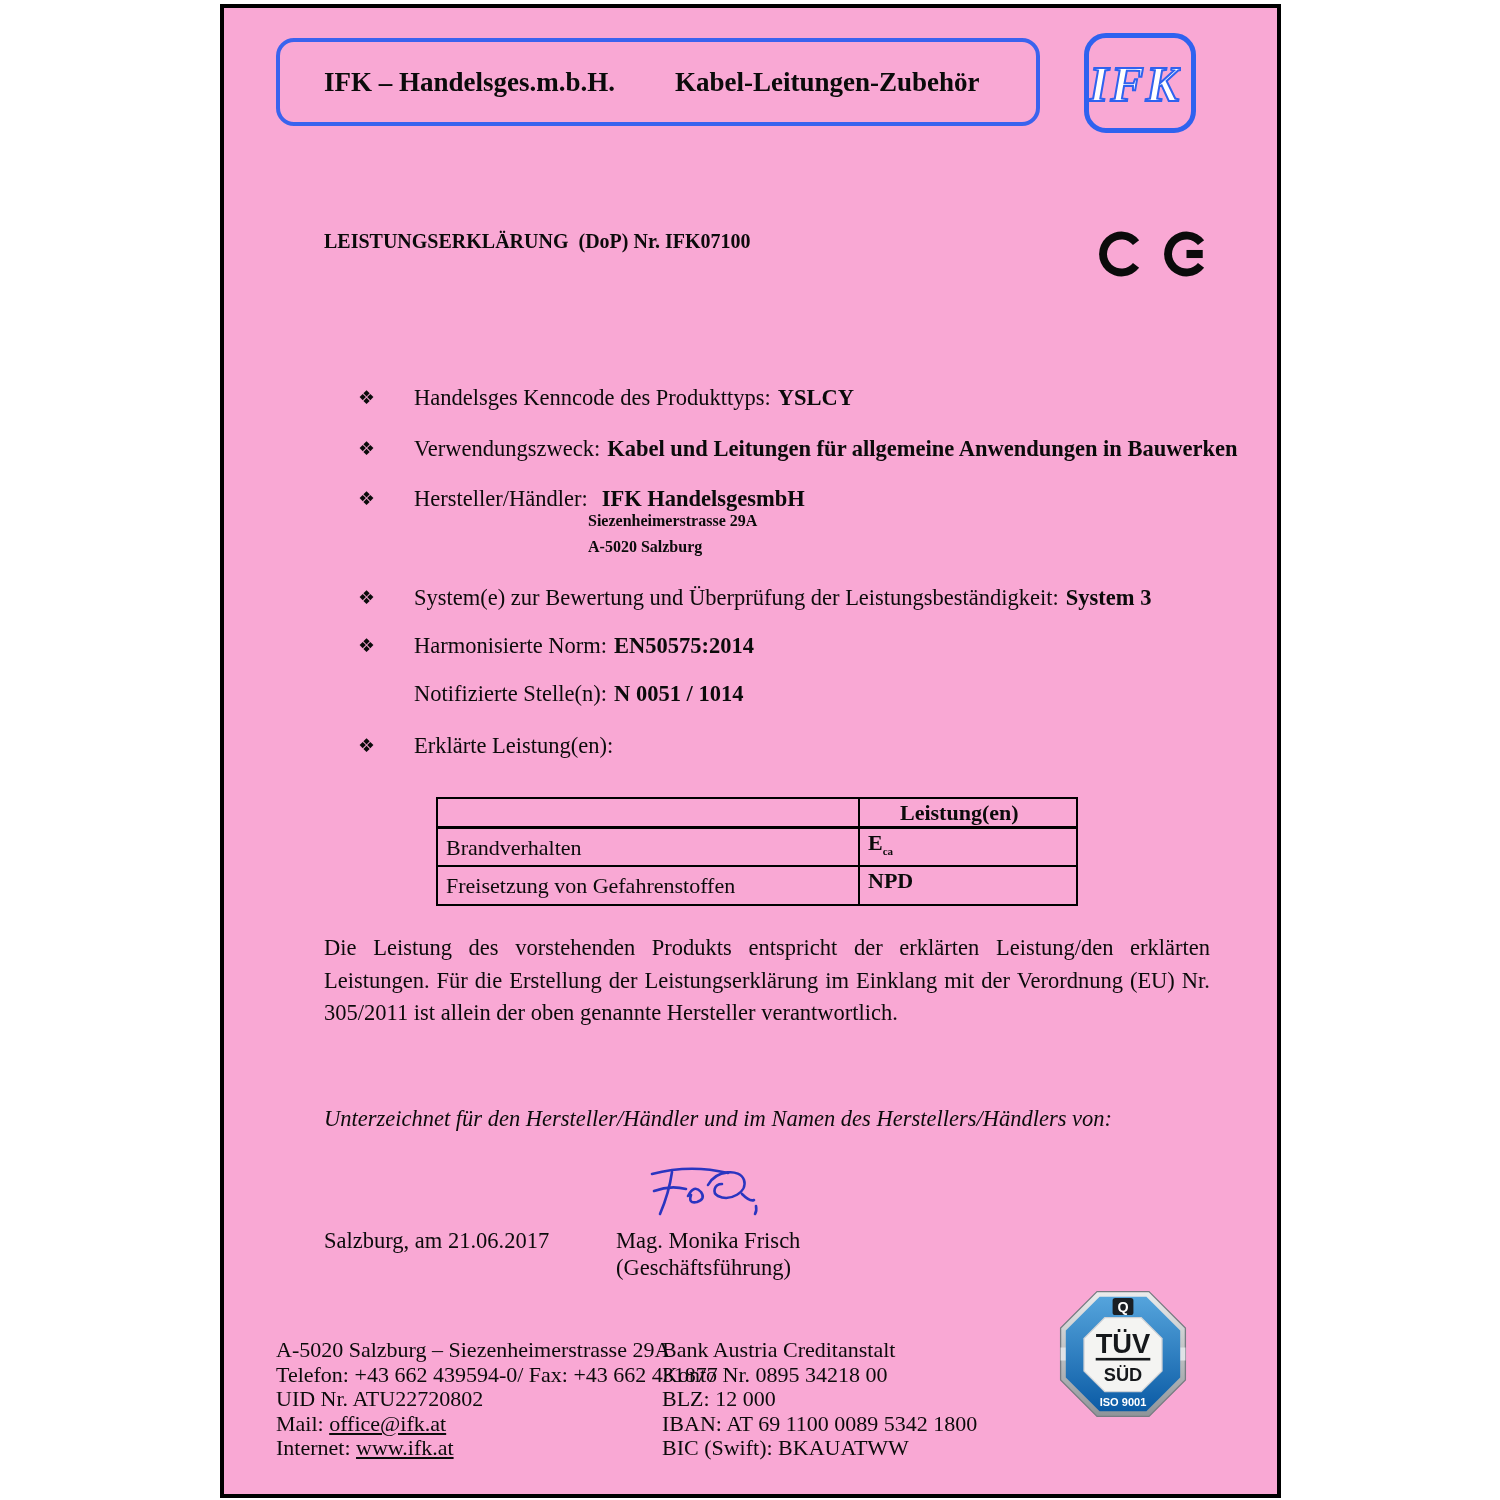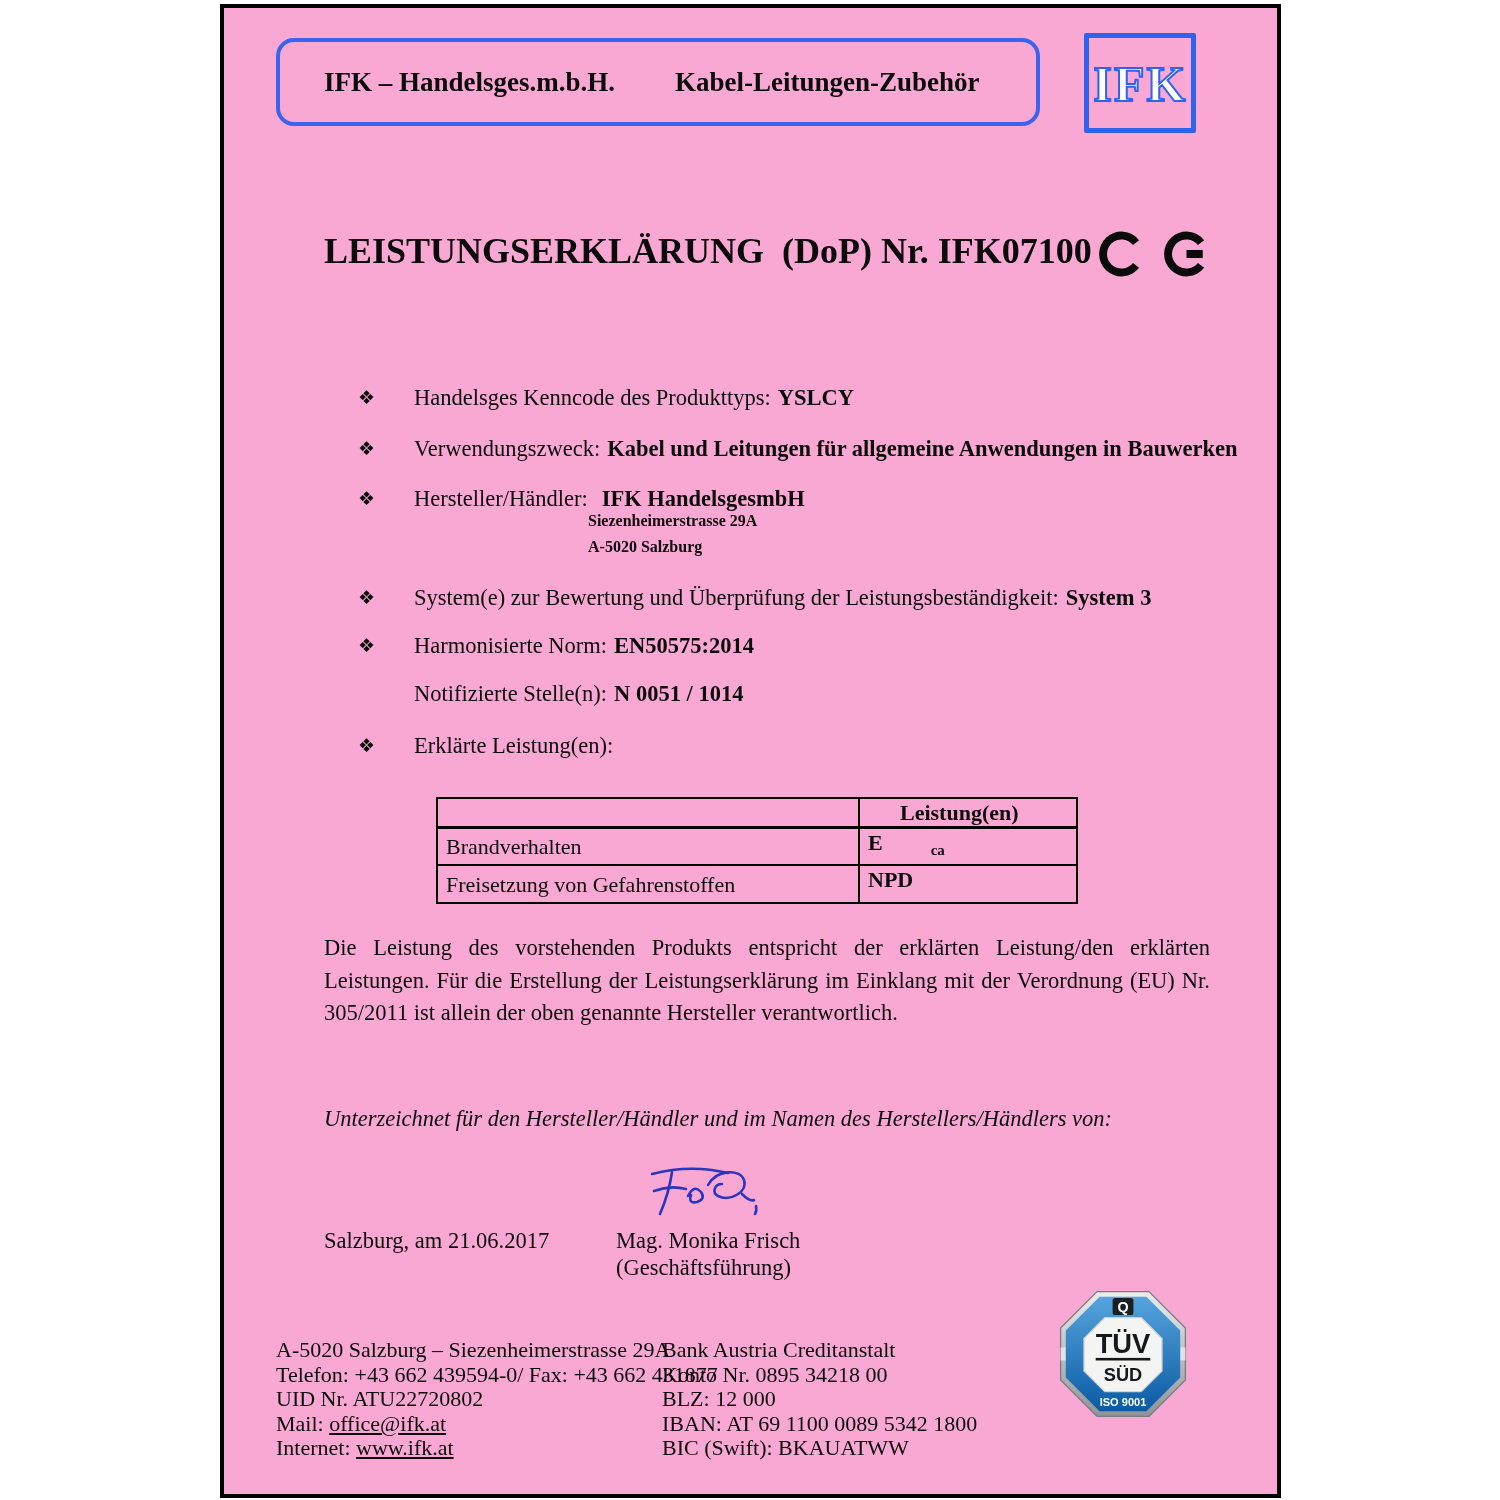--- a/index.html
+++ b/index.html
@@ -7,44 +7,44 @@
        font-family:"Liberation Serif",serif;color:#0b0b0b;}
   .doc{position:absolute;left:220px;top:4px;width:1053px;height:1486px;
        border:4px solid #000;background:#f9a8d4;}
   .abs{position:absolute;}
 
   
   .hdr-box{left:52px;top:30px;width:712px;height:80px;border:4px solid #3a63ee;
            border-radius:18px;display:flex;align-items:center;padding-left:44px;
            gap:60px;font-weight:bold;font-size:27px;white-space:nowrap;}
   .logo-box{left:860px;top:25px;width:102px;height:90px;border:5px solid #2f62ef;
-            border-radius:2px;display:flex;align-items:center;justify-content:center;}
+            border-radius:22px;display:flex;align-items:center;font-style:italic;}
 
   
-  .title{left:100px;top:222px;font-weight:bold;font-size:36px;white-space:pre;}
+  .title{left:100px;top:222px;font-weight:bold;font-size:20px;white-space:pre;}
   .ce{left:874px;top:204px;display:flex;gap:18px;}
 
   
   .brow{left:134px;font-size:22.5px;white-space:nowrap;}
   .bul{display:inline-block;width:56px;font-family:"DejaVu Sans",sans-serif;
        font-size:19px;vertical-align:1px;}
   .val{font-weight:bold;margin-left:7px;}
   .val-wide{font-weight:bold;margin-left:14px;}
   .addr{left:364px;font-size:16px;font-weight:bold;white-space:nowrap;}
   .norow{left:190px;font-size:22.5px;white-space:nowrap;}
 
   
   table.perf{left:212px;top:789px;border-collapse:collapse;font-size:22px;
              table-layout:fixed;}
   table.perf td{border:2px solid #000;padding:1px 8px;line-height:25px;
                 overflow:hidden;white-space:nowrap;}
   table.perf .c1{width:372px;}
   table.perf .c2{width:168px;font-weight:bold;}
   table.perf tr.hd td{border-bottom:3px solid #000;padding-left:40px;}
-  table.perf sub{font-size:15px;font-weight:bold;margin-left:48px;}
+  table.perf sub{font-size:11px;font-weight:bold;}
 
   .para{left:100px;top:924px;width:886px;font-size:22.5px;line-height:32.5px;
         text-align:justify;}
   .signed-intro{left:100px;top:1098px;font-size:22.5px;white-space:nowrap;font-style:italic;}
   .sig{left:418px;top:1152px;}
   .pdate{left:100px;top:1220px;font-size:22.5px;white-space:nowrap;}
   .signer{left:392px;top:1220px;font-size:22.5px;white-space:nowrap;}
   .role{left:392px;top:1247px;font-size:22.5px;white-space:nowrap;}
 
   

